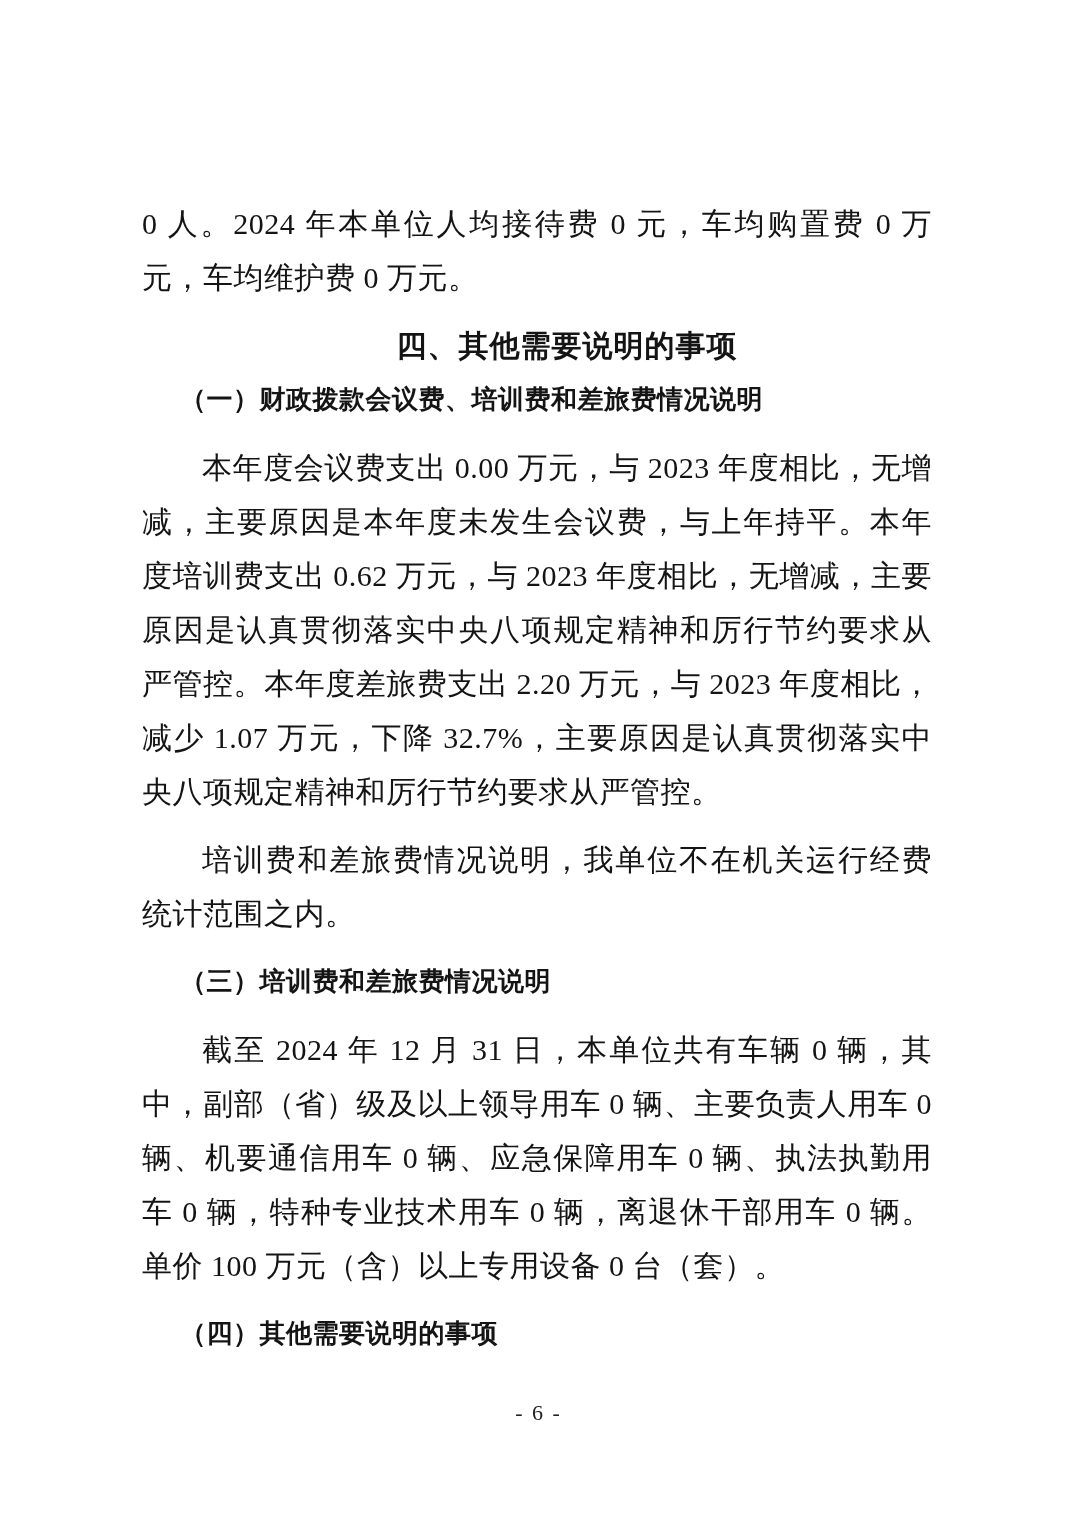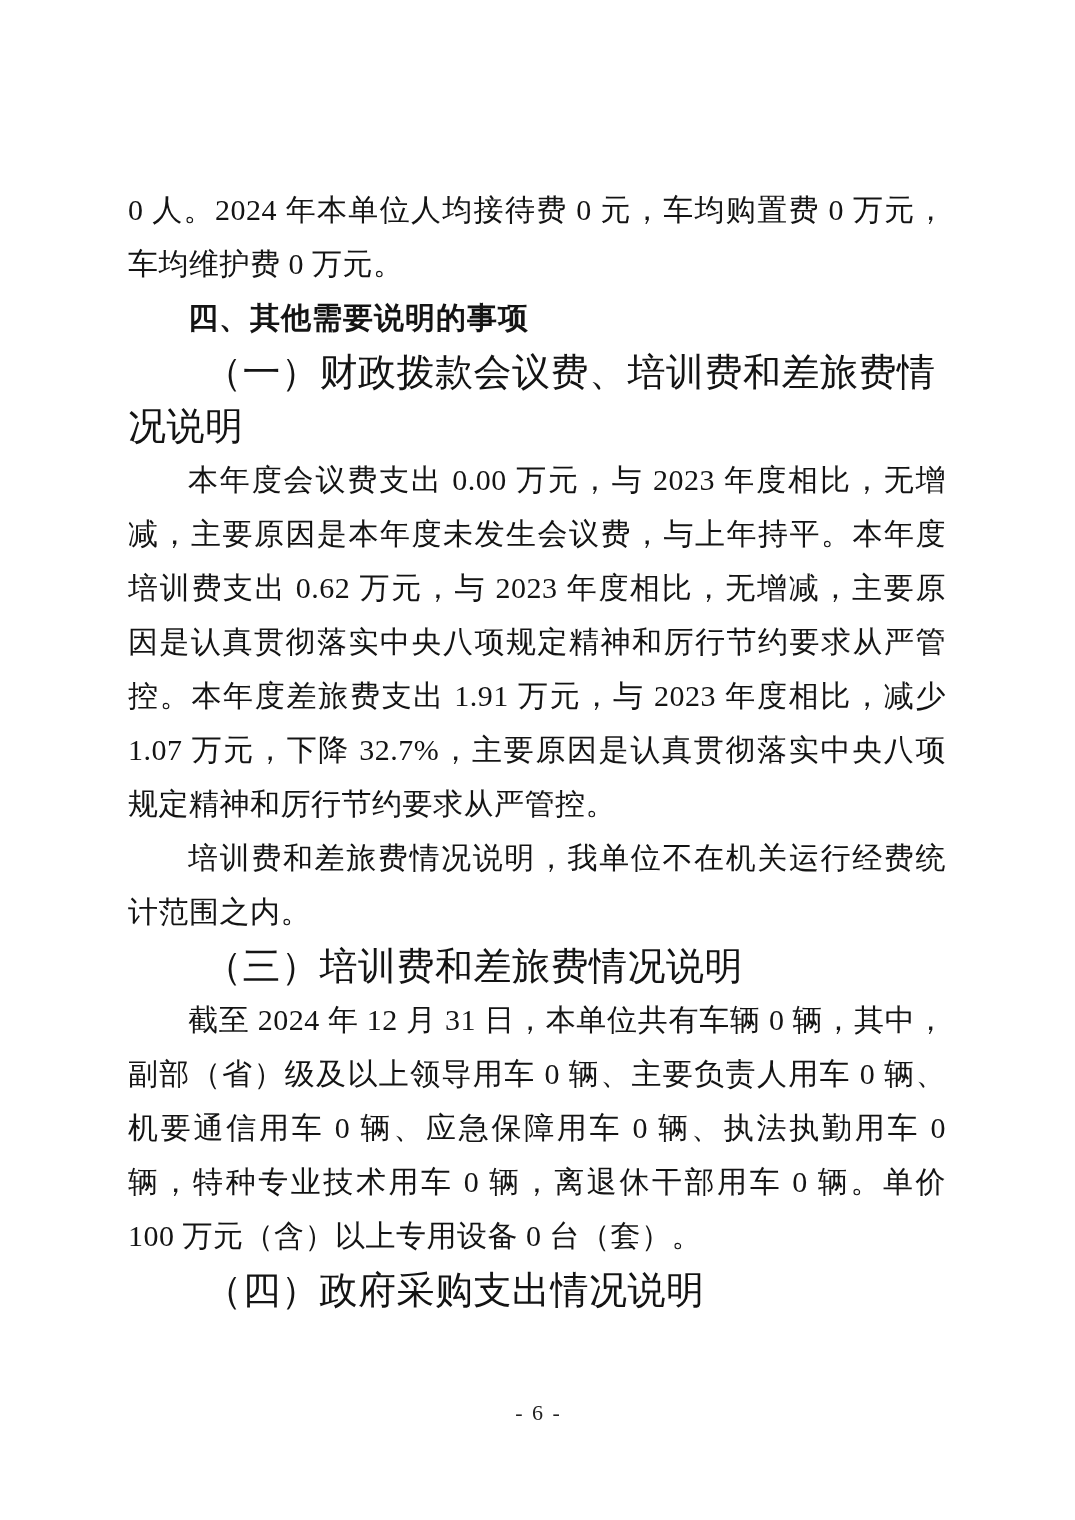--- a/index.html
+++ b/index.html
@@ -15,45 +15,46 @@
     font-family: "Liberation Serif", "DejaVu Serif", serif;
     overflow: hidden;
   }
   .content {
     position: absolute;
     left: 128px;
     top: 183px;
     width: 818px;
   }
   .para {
-    margin: 0;
+    margin: 14px;
     font-size: 30px;
     line-height: 54px;
     text-align: justify;
     text-justify: distribute;
     text-indent: 2em;
     letter-spacing: 0.5px;
   }
   .carryover {
     text-indent: 0;
   }
   .heading-1 {
     margin: 0;
     font-size: 30px;
     line-height: 54px;
     font-weight: 700;
     text-indent: 2em;
     letter-spacing: 1px;
     font-family: "Liberation Sans", "DejaVu Sans", sans-serif;
+    text-align: center;
   }
   .heading-2 {
     margin: 0;
-    font-size: 38px;
+    font-size: 26px;
     line-height: 54px;
-    font-weight: 400;
+    font-weight: 700;
     text-indent: 2em;
     letter-spacing: 0.5px;
     font-family: "Liberation Serif", "DejaVu Serif", serif;
   }
   .footer {
     position: absolute;
     left: 0;
     top: 1400px;
     width: 100%;
     text-align: center;
@@ -67,27 +68,27 @@
 <body>
 
 <div class="content">
 
   <p class="para carryover">0 人。2024 年本单位人均接待费 0 元，车均购置费 0 万元，车均维护费 0 万元。</p>
 
   <p class="heading-1">四、其他需要说明的事项</p>
 
   <p class="heading-2">（一）财政拨款会议费、培训费和差旅费情况说明</p>
 
-  <p class="para">本年度会议费支出 0.00 万元，与 2023 年度相比，无增减，主要原因是本年度未发生会议费，与上年持平。本年度培训费支出 0.62 万元，与 2023 年度相比，无增减，主要原因是认真贯彻落实中央八项规定精神和厉行节约要求从严管控。本年度差旅费支出 1.91 万元，与 2023 年度相比，减少 1.07 万元，下降 32.7%，主要原因是认真贯彻落实中央八项规定精神和厉行节约要求从严管控。</p>
+  <p class="para">本年度会议费支出 0.00 万元，与 2023 年度相比，无增减，主要原因是本年度未发生会议费，与上年持平。本年度培训费支出 0.62 万元，与 2023 年度相比，无增减，主要原因是认真贯彻落实中央八项规定精神和厉行节约要求从严管控。本年度差旅费支出 2.20 万元，与 2023 年度相比，减少 1.07 万元，下降 32.7%，主要原因是认真贯彻落实中央八项规定精神和厉行节约要求从严管控。</p>
 
 
   <p class="para">培训费和差旅费情况说明，我单位不在机关运行经费统计范围之内。</p>
 
   <p class="heading-2">（三）培训费和差旅费情况说明</p>
 
   <p class="para">截至 2024 年 12 月 31 日，本单位共有车辆 0 辆，其中，副部（省）级及以上领导用车 0 辆、主要负责人用车 0 辆、机要通信用车 0 辆、应急保障用车 0 辆、执法执勤用车 0 辆，特种专业技术用车 0 辆，离退休干部用车 0 辆。单价 100 万元（含）以上专用设备 0 台（套）。</p>
 
-  <p class="heading-2">（四）政府采购支出情况说明</p>
+  <p class="heading-2">（四）其他需要说明的事项</p>
 
 
 </div>
 
 <div class="footer">- 6 -</div>
 
 </body></html>

